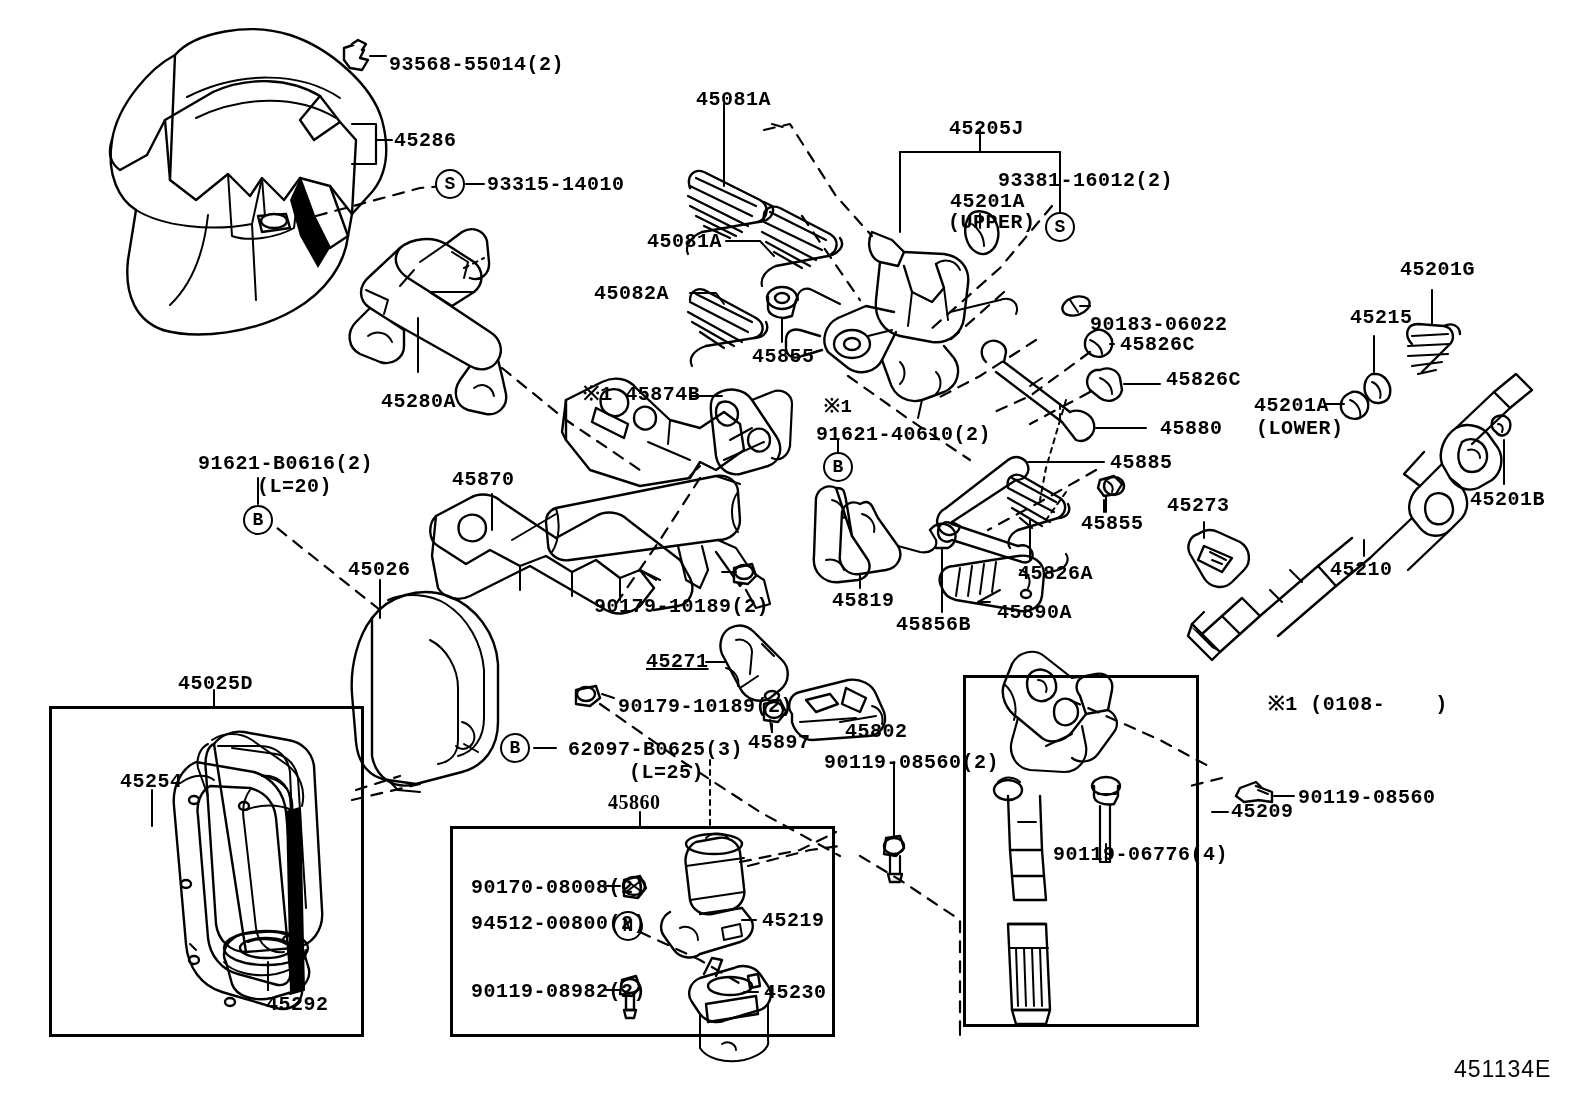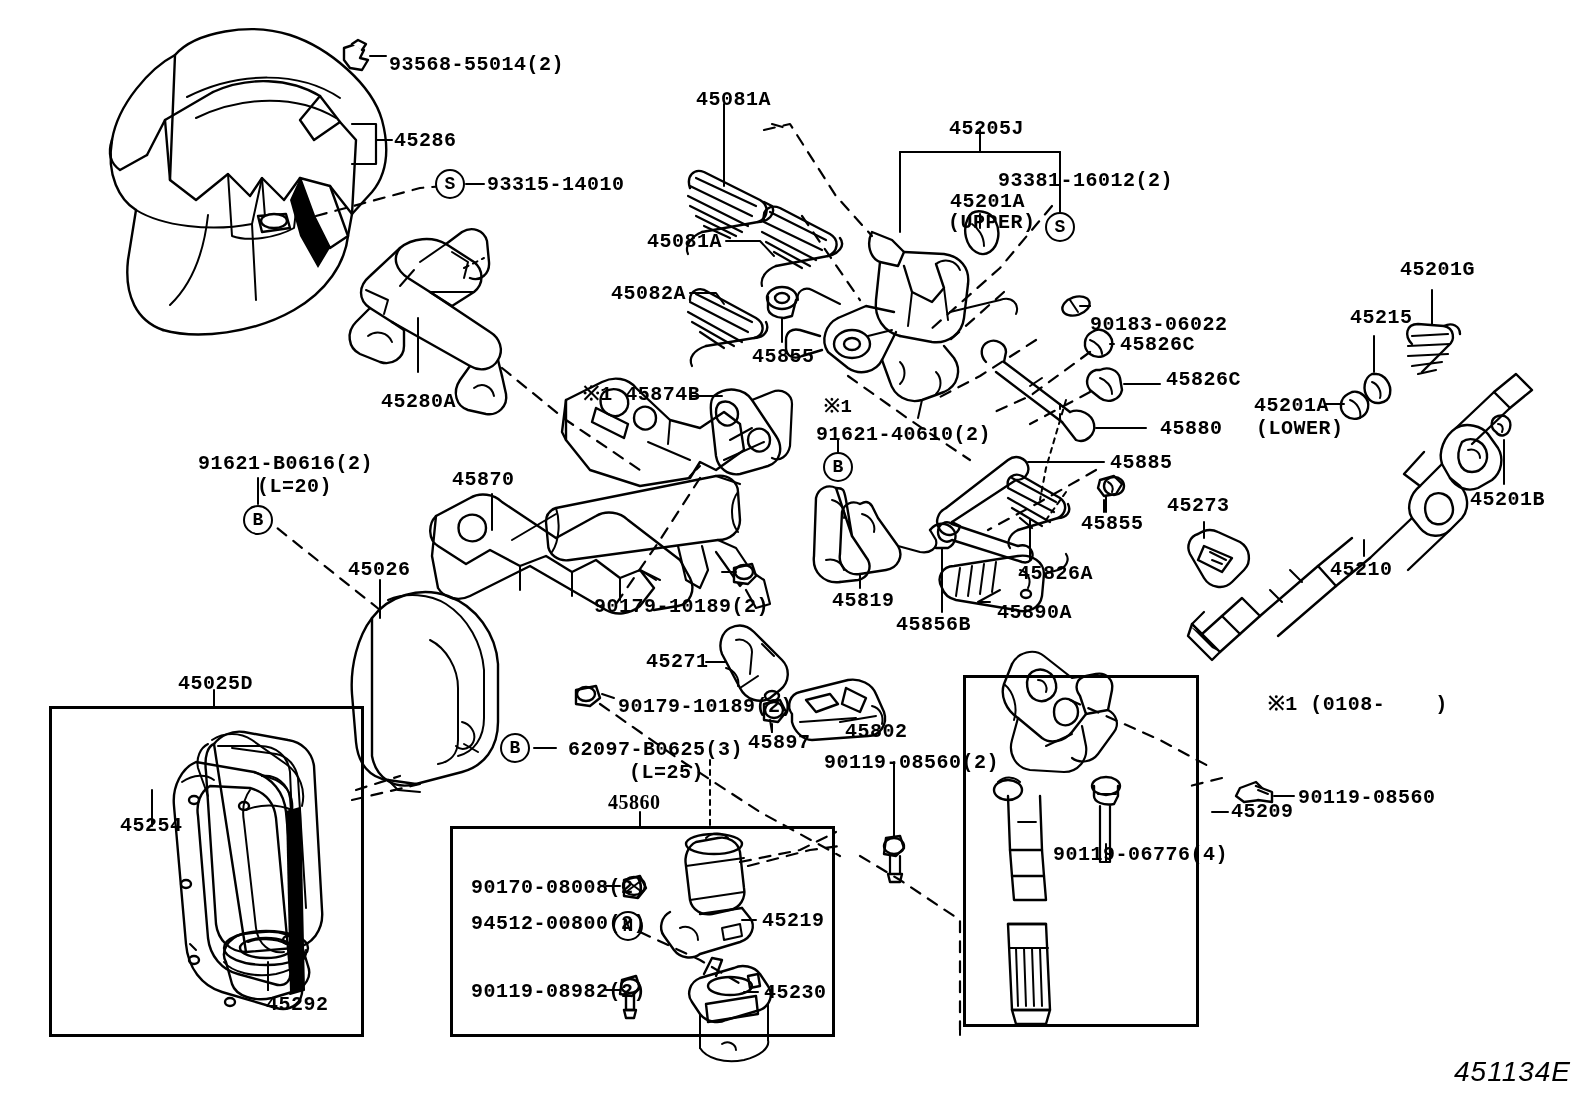--- a/index.html
+++ b/index.html
@@ -6,21 +6,21 @@
   html,body{margin:0;padding:0;background:#ffffff;}
   body{font-family:"Liberation Mono","DejaVu Sans Mono",monospace;color:#000;}
   #sheet{position:relative;width:1592px;height:1099px;background:#fff;overflow:hidden;}
   .lbl{position:absolute;white-space:pre;font-family:"Liberation Mono","DejaVu Sans Mono",monospace;
        font-size:20px;font-weight:700;letter-spacing:0.5px;color:#000;line-height:1.15;}
   .lbl.sm{font-size:19px;}
   .sym{position:absolute;width:30px;height:30px;border:2.2px solid #000;border-radius:50%;
        box-sizing:border-box;display:flex;align-items:center;justify-content:center;
        font-family:"Liberation Mono","DejaVu Sans Mono",monospace;font-size:18px;font-weight:700;background:#fff;}
   .box{position:absolute;border:3px solid #000;box-sizing:border-box;background:transparent;}
-  .diagid{position:absolute;font-family:"Liberation Sans",sans-serif;font-size:28px;font-weight:400;letter-spacing:1px;font-style:italic;}
+  .diagid{position:absolute;font-family:"Liberation Sans",sans-serif;font-size:23px;font-weight:400;letter-spacing:1px;}
   svg.art{position:absolute;left:0;top:0;width:1592px;height:1099px;pointer-events:none;}
   .art path,.art polyline,.art line,.art polygon,.art ellipse,.art circle,.art rect{
     vector-effect:non-scaling-stroke;}
 </style>
 </head>
 <body>
 
 <div id="sheet">
 
   <svg class="art" viewBox="0 0 1592 1099" fill="none" stroke="#000" stroke-width="2.4" stroke-linejoin="round" stroke-linecap="round">
@@ -659,21 +659,21 @@
   <div class="sym" style="left:613px;top:911px;">
       <span>N</span>
     </div>
 
   <div class="lbl" style="left:389px;top:45px;margin-top:8px;">93568-55014(2)</div>
   <div class="lbl" style="left:394px;top:129px;">45286</div>
   <div class="lbl" style="left:487px;top:173px;">93315-14010</div>
 
   <div class="lbl" style="left:696px;top:88px;">45081A</div>
   <div class="lbl" style="left:647px;top:230px;">45081A</div>
-  <div class="lbl" style="left:611px;top:282px;text-align:center;">45082A</div>
+  <div class="lbl" style="left:594px;top:282px;text-align:center;">45082A</div>
   <div class="lbl" style="left:752px;top:345px;">45855</div>
 
   <div class="lbl" style="left:949px;top:117px;">45205J</div>
   <div class="lbl" style="left:950px;top:190px;">45201A</div>
   <div class="lbl" style="left:948px;top:211px;">(UPPER)</div>
   <div class="lbl" style="left:998px;top:169px;">93381-16012(2)</div>
 
   <div class="lbl" style="left:1090px;top:284px;margin-top:29px;">90183-06022</div>
   <div class="lbl" style="left:1120px;top:333px;">45826C</div>
   <div class="lbl" style="left:1166px;top:368px;">45826C</div>
@@ -697,32 +697,32 @@
 
   <div class="lbl" style="left:198px;top:452px;">91621-B0616(2)</div>
   <div class="lbl" style="left:257px;top:475px;">(L=20)</div>
   <div class="lbl" style="left:348px;top:558px;">45026</div>
 
   <div class="lbl" style="left:594px;top:595px;">90179-10189(2)</div>
   <div class="lbl" style="left:832px;top:589px;">45819</div>
   <div class="lbl" style="left:896px;top:613px;">45856B</div>
   <div class="lbl" style="left:1018px;top:562px;">45826A</div>
   <div class="lbl" style="left:997px;top:601px;">45890A</div>
-  <div class="lbl" style="left:646px;top:650px;">45271</div>
+  <div class="lbl" style="left:646px;top:650px;text-decoration:underline;">45271</div>
 
   <div class="lbl" style="left:618px;top:695px;">90179-10189(2)</div>
   <div class="lbl" style="left:845px;top:704px;margin-top:16px;">45802</div>
   <div class="lbl" style="left:748px;top:731px;">45897</div>
   <div class="lbl" style="left:568px;top:738px;">62097-B0625(3)</div>
   <div class="lbl" style="left:629px;top:761px;">(L=25)</div>
   <div class="lbl" style="left:824px;top:751px;">90119-08560(2)</div>
   <div class="lbl" style="left:1298px;top:786px;">90119-08560</div>
 
   <div class="lbl" style="left:178px;top:672px;">45025D</div>
-  <div class="lbl" style="left:120px;top:770px;margin-top:44px;">45254</div>
+  <div class="lbl" style="left:120px;top:770px;">45254</div>
   <div class="lbl" style="left:266px;top:993px;">45292</div>
 
   <div class="lbl" style="left:608px;top:791px;font-family:Liberation Serif, serif;">45860</div>
   <div class="lbl" style="left:471px;top:876px;">90170-08008(2)</div>
   <div class="lbl" style="left:471px;top:912px;">94512-00800(2)</div>
   <div class="lbl" style="left:471px;top:980px;">90119-08982(2)</div>
   <div class="lbl" style="left:762px;top:909px;">45219</div>
   <div class="lbl" style="left:764px;top:981px;">45230</div>
 
   <div class="lbl" style="left:1231px;top:800px;">45209</div>

